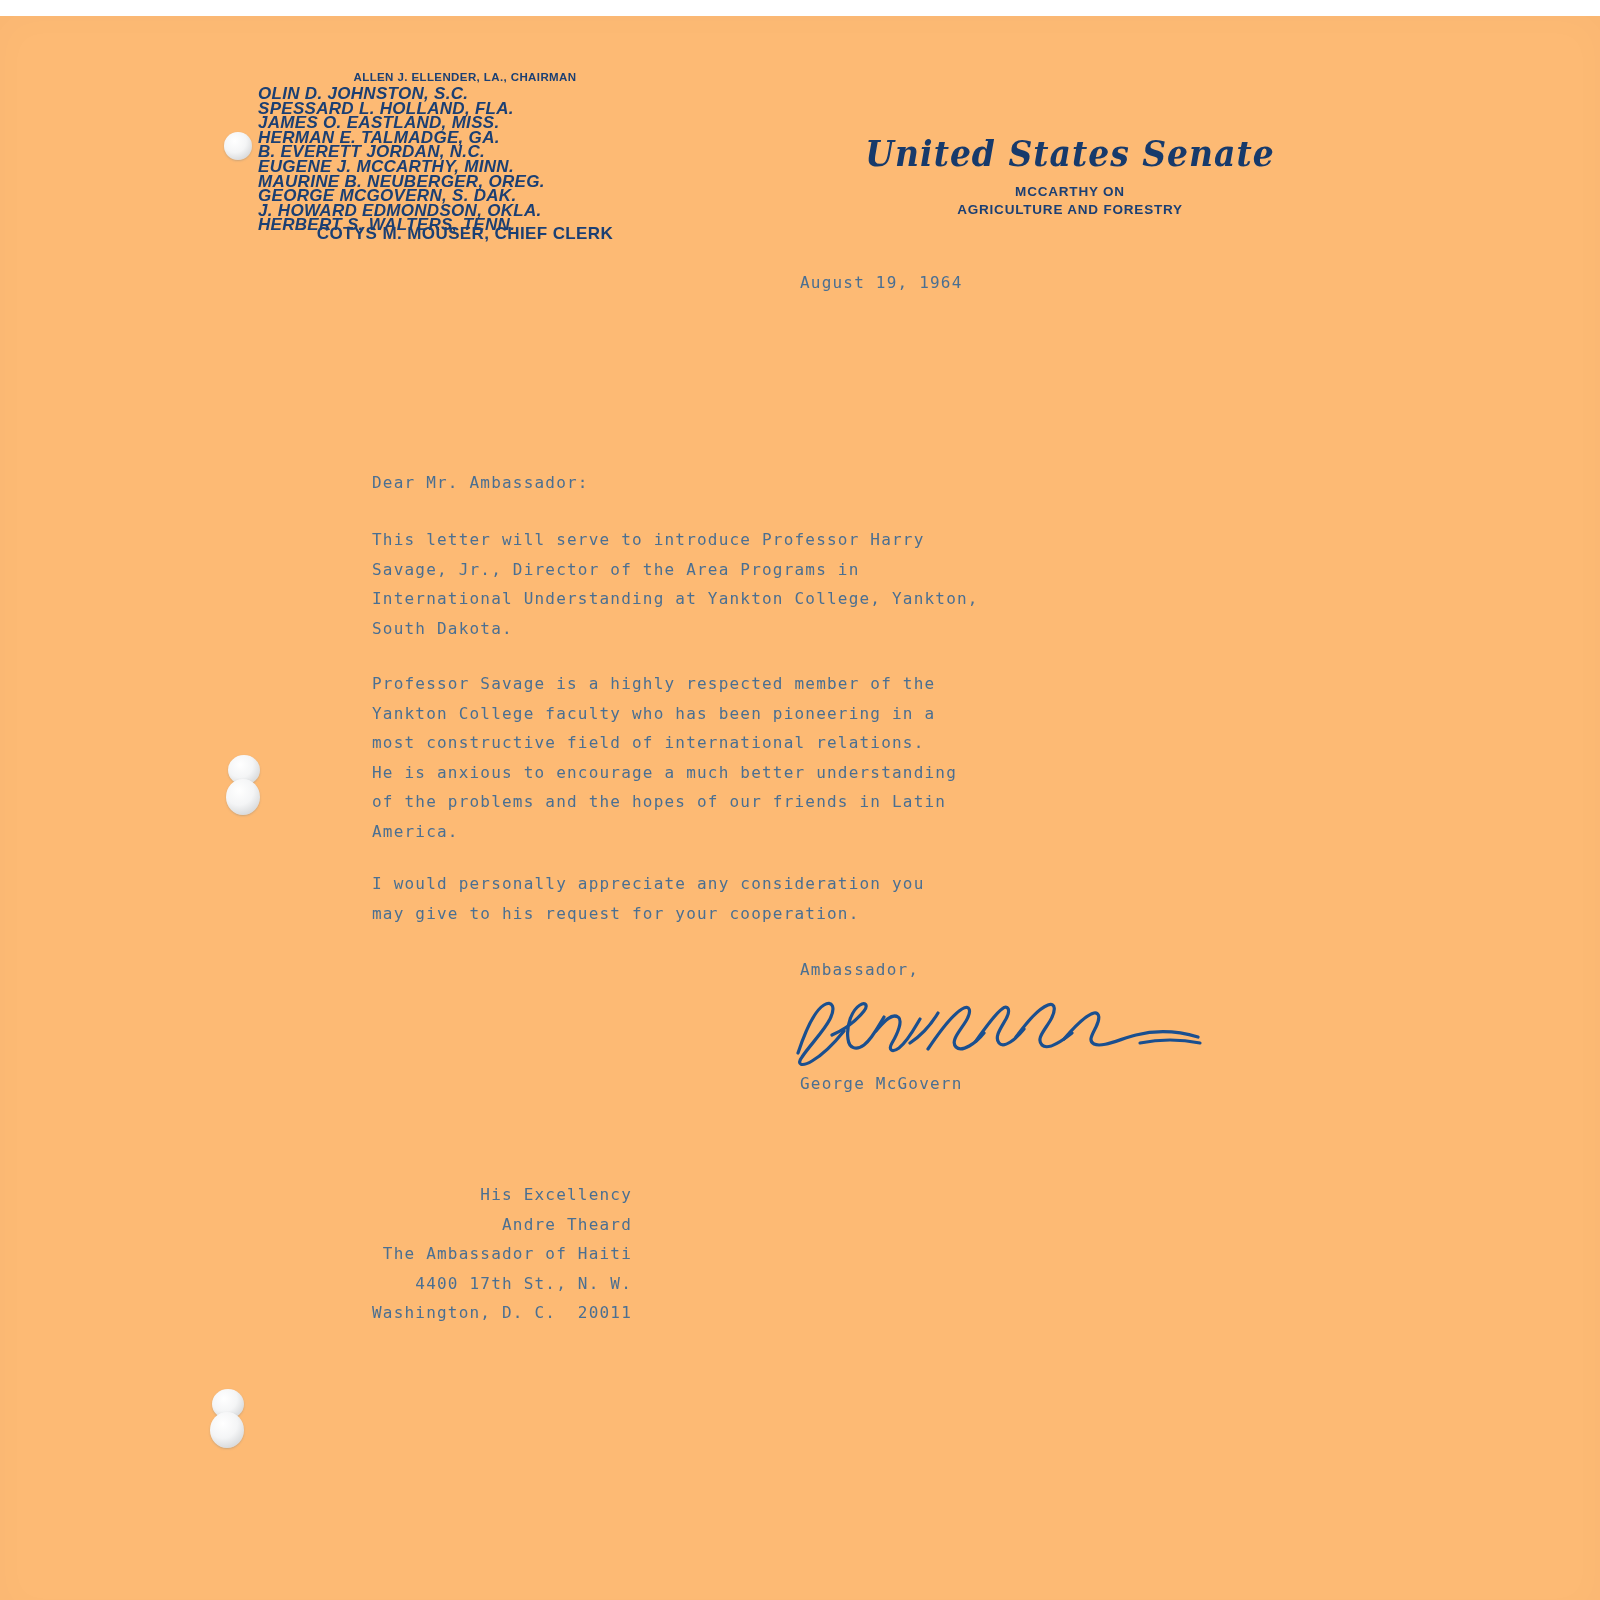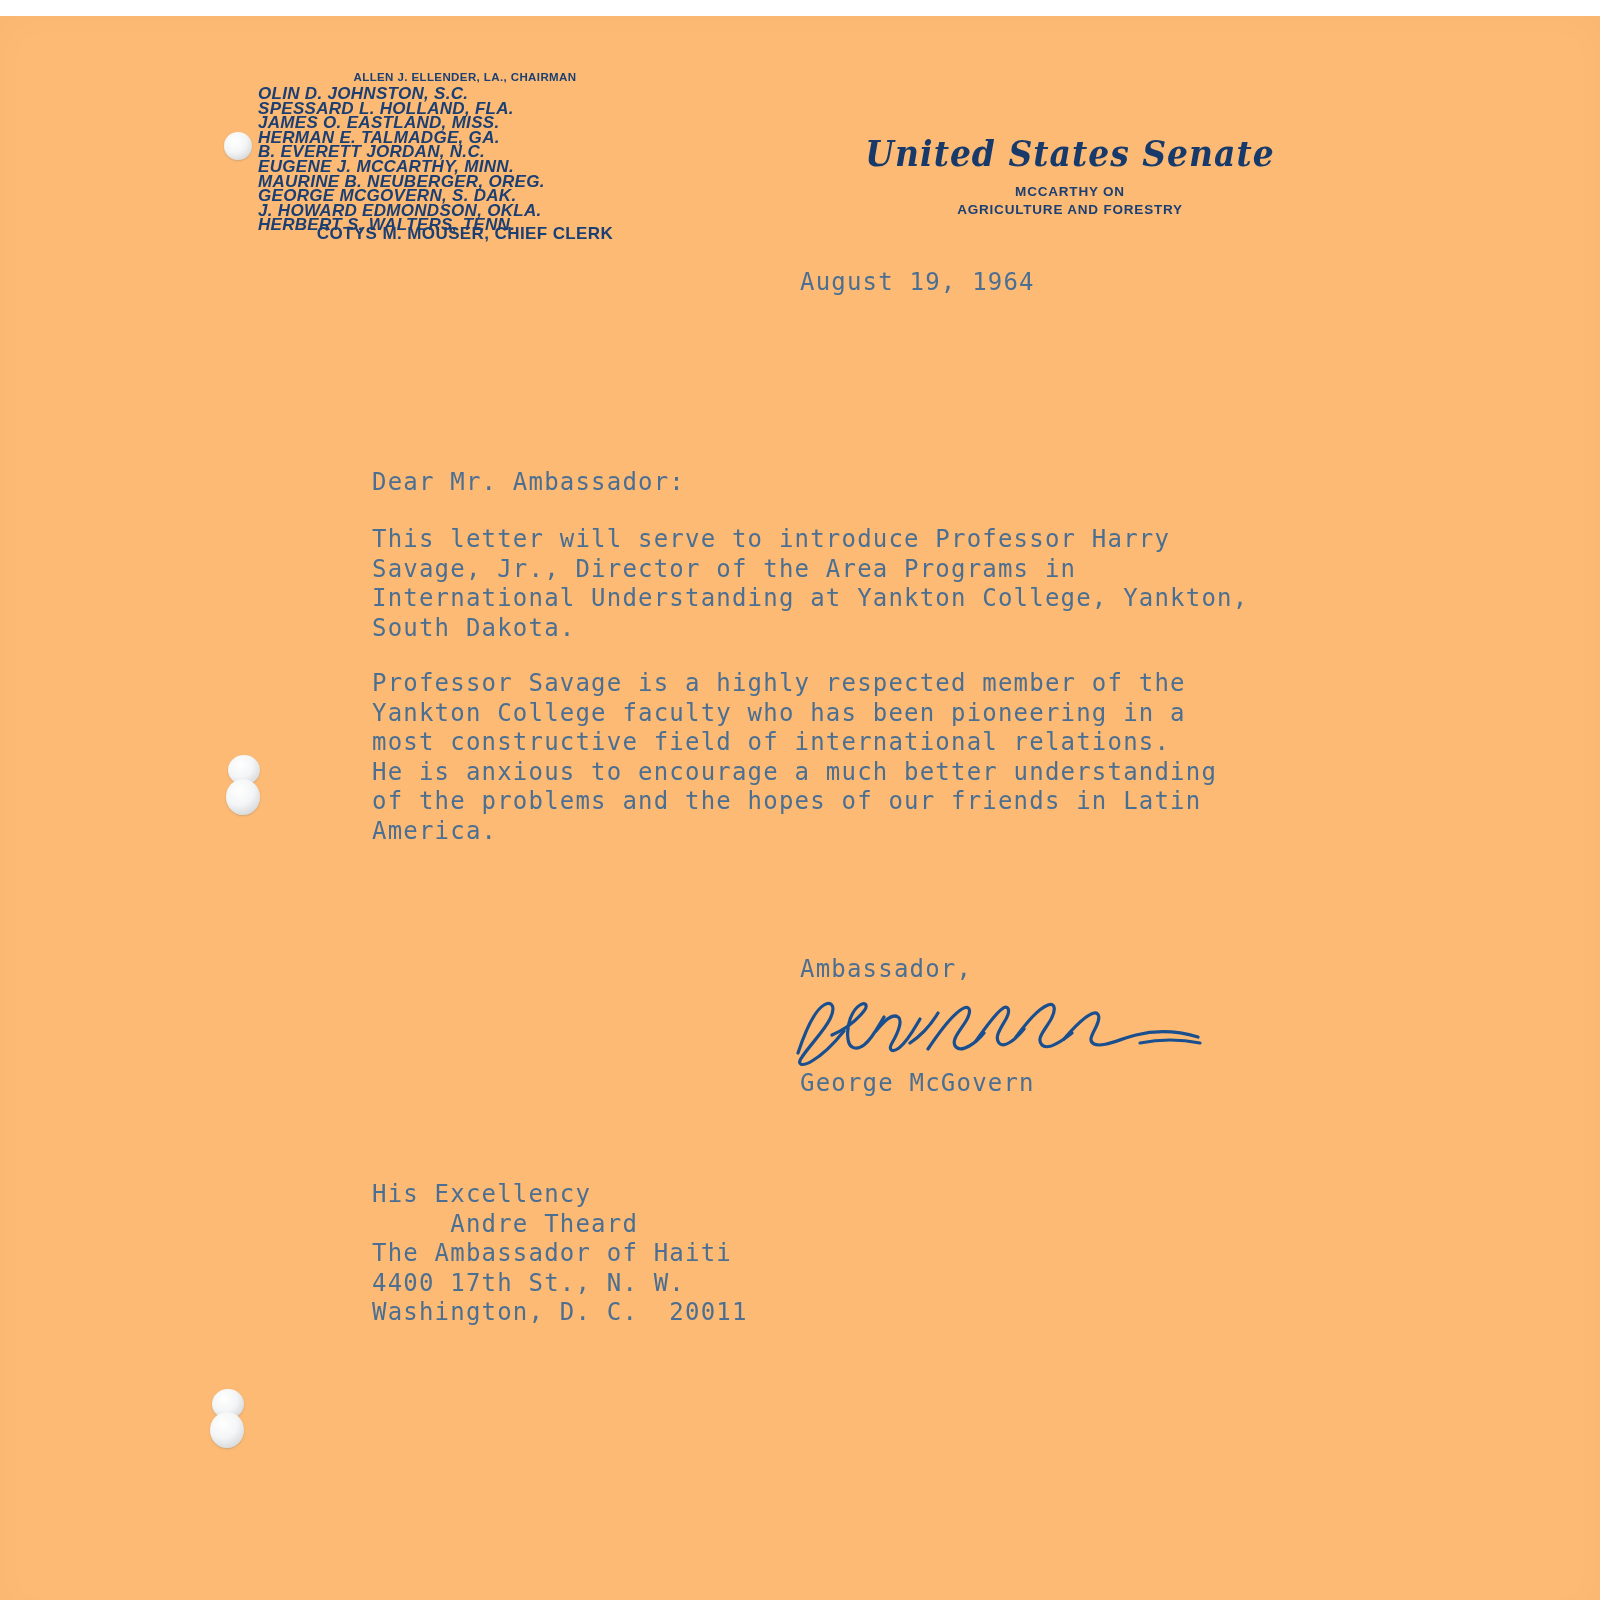--- a/index.html
+++ b/index.html
@@ -94,21 +94,21 @@
     letter-spacing: 0.8px;
     color: #1b3f73;
   }
   .committee-line1 { top: 168px; }
   .committee-line2 { top: 186px; }
 
   
   .typed {
     font-family: "DejaVu Sans Mono", monospace;
     color: #4a6f92;
-    font-size: 24px;
+    font-size: 16px;
     letter-spacing: 1.2px;
     line-height: 29.5px;
     white-space: pre;
   }
 
   .date {
     position: absolute;
     left: 800px;
     top: 252px;
   }
@@ -132,20 +132,21 @@
   .signer-name {
     position: absolute;
     left: 800px;
     top: 1053px;
   }
 
   .address-block {
     position: absolute;
     left: 372px;
     top: 1164px;
+    text-align: right;
   }
 
   
   .signature {
     position: absolute;
     left: 780px;
     top: 975px;
     width: 440px;
     height: 80px;
     pointer-events: none;
@@ -212,20 +213,22 @@
 most constructive field of international relations.
 He is anxious to encourage a much better understanding
 of the problems and the hopes of our friends in Latin
 America.</div>
 
   <div class="typed para1">This letter will serve to introduce Professor Harry
 Savage, Jr., Director of the Area Programs in
 International Understanding at Yankton College, Yankton,
 South Dakota.</div>
 
+  <div class="typed para3">I would personally appreciate any consideration you
+may give to his request for your cooperation.</div>
 
   <div class="typed closing">Ambassador,</div>
 
   <svg class="signature" viewBox="0 0 440 80" xmlns="http://www.w3.org/2000/svg">
     <g fill="none" stroke="#1a4f8f" stroke-width="3.2" stroke-linecap="round" stroke-linejoin="round">
       <path d="M18 62 C 26 38, 34 20, 44 14 C 52 9, 56 16, 50 28 C 44 40, 30 54, 22 66 C 16 74, 22 76, 32 70 C 44 63, 56 50, 64 40"></path>
       <path d="M52 44 C 66 38, 76 30, 84 20 C 88 15, 86 10, 80 14 C 72 19, 66 34, 68 48 C 69 57, 76 60, 84 54 C 92 48, 98 36, 104 26"></path>
       <path d="M96 40 C 104 30, 112 22, 118 26 C 123 29, 118 42, 112 52 C 108 59, 112 62, 119 57 C 128 50, 134 38, 140 28"></path>
       <path d="M130 52 C 142 44, 152 32, 158 22"></path>
       <path d="M148 58 C 160 40, 172 24, 182 18 C 190 13, 192 20, 186 30 C 180 40, 170 50, 176 56 C 182 62, 196 52, 204 42"></path>

